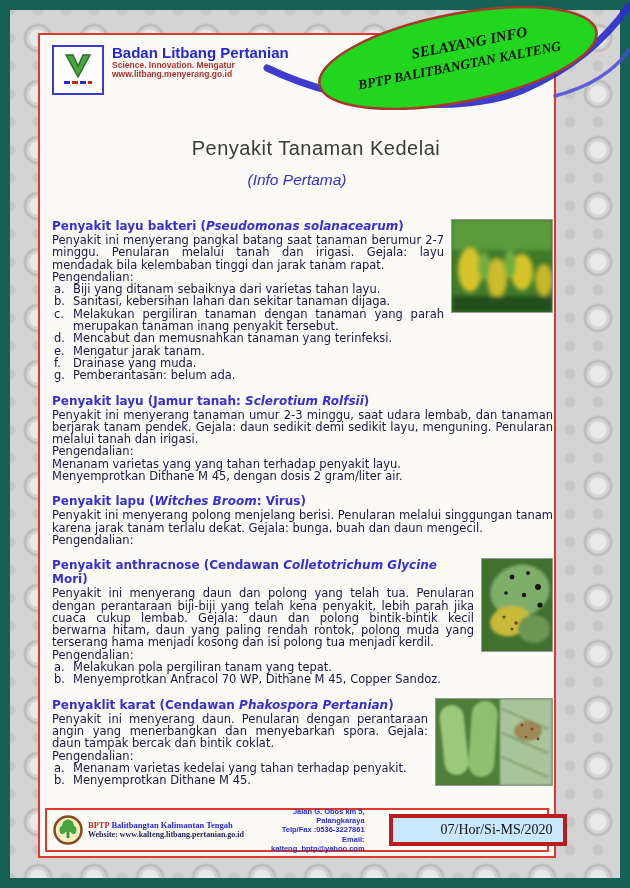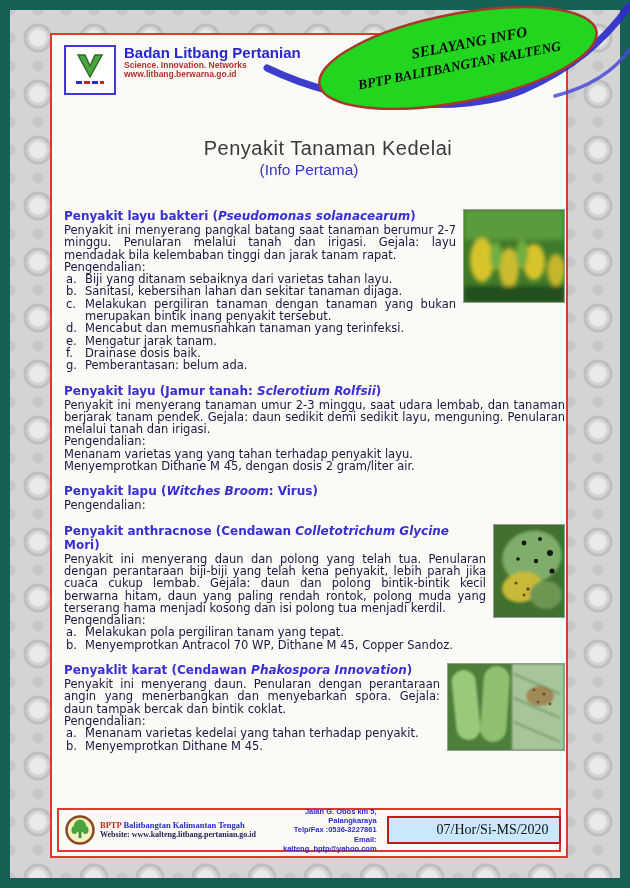--- a/index.html
+++ b/index.html
@@ -5,36 +5,36 @@
   html,body{margin:0;padding:0;}
   body{width:630px;height:888px;position:relative;overflow:hidden;
        background:#176055;font-family:"DejaVu Sans",sans-serif;}
   .pattern{position:absolute;left:10px;top:10px;right:10px;bottom:10px;
     background-color:#d4d4d4;
     background-image:
       radial-gradient(circle, #e9e9e9 0 8px, #d4d4d4 9px 11px, #bfbfbf 12px 14px, rgba(0,0,0,0) 15px),
       radial-gradient(circle, #c7c7c7 0 5px, rgba(0,0,0,0) 6px);
     background-size:56px 56px, 28px 28px;
     background-position:0 0, 14px 14px;}
-  .content{position:absolute;left:50px;top:33px;width:514px;height:821px;
+  .content{position:absolute;left:38px;top:33px;width:514px;height:821px;
     background:#fbfaf7;border:2px solid #dc3a2c;z-index:1;}
   
   .brand{display:flex;align-items:flex-start;padding:10px 0 0 12px;font-family:"Liberation Sans",sans-serif;}
   .logo-box{width:48px;height:46px;border:2px solid #3b3bd0;background:#fff;
     display:flex;flex-direction:column;align-items:center;justify-content:center;flex:none;}
   .brand-text{margin-left:8px;line-height:1.05;}
   .brand-name{font-size:15px;font-weight:bold;color:#2727cf;}
   .brand-tag,.brand-url{font-size:8.5px;font-weight:bold;color:#b3302a;}
   
   .swoosh{position:absolute;left:255px;top:0;z-index:2;pointer-events:none;}
   .oval-wrap{position:absolute;left:310px;top:6px;z-index:3;pointer-events:none;}
   
   .title-block{text-align:center;margin-top:42px;font-family:"Liberation Sans",sans-serif;}
   .main-title{font-size:20px;color:#3a3a3a;letter-spacing:.5px;padding-left:38px;}
-  .sub-title{font-size:15.5px;color:#3232cc;margin-top:1px;}
+  .sub-title{font-size:15.5px;color:#3232cc;margin-top:11px;font-style:italic;}
   
   .sections{padding:18px 1px 0 12px;}
   h3.sec-title{font-size:12px;font-weight:bold;color:#372fd4;margin:12px 0 1px 0;}
   h3.sec-title i{font-weight:bold;}
   .bodytxt,.ctrl,.li-t,.plain-line{font-size:11.5px;line-height:1.07;color:#181840;}
   .bodytxt{margin:0;text-align:justify;}
   .ctrl{margin:0;}
   ol.alpha{margin:0;padding:0;list-style:none;}
   ol.alpha li{display:flex;}
   .li-m{flex:none;width:19px;padding-left:2px;font-size:11.5px;line-height:1.07;color:#181840;}
@@ -44,23 +44,23 @@
     padding:0;font-size:0;line-height:0;}
   
   .footer{position:absolute;left:5px;right:5px;bottom:4px;height:40px;border:2px solid #dc3a2c;
     display:flex;align-items:center;background:#fbfaf7;}
   .f-left{display:flex;align-items:center;padding-left:6px;width:218px;flex:none;}
   .f-org{margin-left:5px;line-height:1.2;font-family:Liberation Serif, serif;}
   .f-org-1{font-size:8.5px;font-weight:bold;}
   .f-abbr{color:#c2281e;}
   .f-rest{color:#2a2ad0;}
   .f-web{font-size:8px;font-weight:bold;color:#232355;}
-  .f-center{flex:1;text-align:right;padding-right:10px;line-height:1.25;
+  .f-center{flex:1;text-align:right;padding-right:24px;line-height:1.25;
     font-family:"Liberation Sans",sans-serif;font-size:7.5px;font-weight:bold;color:#2a2ad0;}
-  .docbox{width:160px;height:24px;flex:none;margin-right:8px;background:#c9e8fb;border:2px solid #b91c1c;
+  .docbox{width:160px;height:24px;flex:none;margin-right:8px;background:#c9e8fb;border:4px solid #b91c1c;
     display:flex;align-items:center;justify-content:flex-end;padding-right:10px;
     font-family:"Liberation Serif",serif;font-size:14px;color:#101010;}
   .clearfix::after{content:"";display:block;clear:both;}
 </style>
 </head>
 <body>
 
 <div class="pattern"></div>
 
 <div class="content">
@@ -70,22 +70,22 @@
       <svg width="40" height="38" viewBox="0 0 40 38">
         <polygon points="8,4 20,26 32,4 25,4 20,15 15,4" fill="#49a53f" stroke="#2c6e26" stroke-width="1.5"></polygon>
         <rect x="6" y="30" width="6" height="3" fill="#2a2ad0"></rect>
         <rect x="14" y="30" width="6" height="3" fill="#c2281e"></rect>
         <rect x="22" y="30" width="6" height="3" fill="#2a2ad0"></rect>
         <rect x="30" y="30" width="4" height="3" fill="#c2281e"></rect>
       </svg>
     </div>
     <div class="brand-text">
       <div class="brand-name">Badan Litbang Pertanian</div>
-      <div class="brand-tag">Science. Innovation. Networks</div>
-      <div class="brand-url">www.litbang.berwarna.go.id</div>
+      <div class="brand-tag">Science. Innovation. Mengatur</div>
+      <div class="brand-url">www.litbang.menyerang.go.id</div>
     </div>
   </div>
 
   <div class="title-block">
     <div class="main-title">Penyakit Tanaman Kedelai</div>
     <div class="sub-title">(Info Pertama)</div>
   </div>
 
   <div class="sections">
 
@@ -117,51 +117,52 @@
         <li>
             <span class="li-m">a.</span>
             <span class="li-t">Biji yang ditanam sebaiknya dari varietas tahan layu.</span>
           </li>
         <li>
             <span class="li-m">b.</span>
             <span class="li-t">Sanitasi, kebersihan lahan dan sekitar tanaman dijaga.</span>
           </li>
         <li>
             <span class="li-m">c.</span>
-            <span class="li-t">Melakukan pergiliran tanaman dengan tanaman yang bukan merupakan bintik inang penyakit tersebut.</span>
+            <span class="li-t">Melakukan pergiliran tanaman dengan tanaman yang parah merupakan tanaman inang penyakit tersebut.</span>
           </li>
         <li>
             <span class="li-m">d.</span>
             <span class="li-t">Mencabut dan memusnahkan tanaman yang terinfeksi.</span>
           </li>
         <li>
             <span class="li-m">e.</span>
             <span class="li-t">Mengatur jarak tanam.</span>
           </li>
         <li>
             <span class="li-m">f.</span>
-            <span class="li-t">Drainase dosis baik.</span>
+            <span class="li-t">Drainase yang muda.</span>
           </li>
         <li>
             <span class="li-m">g.</span>
             <span class="li-t">Pemberantasan: belum ada.</span>
           </li>
       </ol>
     </section>
 
     <section class="clearfix">
       <h3 class="sec-title"><span>Penyakit layu (Jamur tanah: </span><i>Sclerotium Rolfsii</i><span>)</span></h3>
       <p class="bodytxt">Penyakit ini menyerang tanaman umur 2-3 minggu, saat udara lembab, dan tanaman berjarak tanam pendek. Gejala: daun sedikit demi sedikit layu, menguning.  Penularan melalui tanah dan irigasi.</p>
       <p class="ctrl">Pengendalian:</p>
       <p class="plain-line">Menanam varietas yang yang tahan terhadap penyakit layu.</p>
       <p class="plain-line">Menyemprotkan Dithane M 45, dengan dosis 2 gram/liter air.</p>
     </section>
 
     <section class="clearfix">
       <h3 class="sec-title"><span>Penyakit lapu (</span><i>Witches Broom</i><span>: Virus)</span></h3>
+      <p class="bodytxt">Penyakit ini menyerang polong menjelang berisi.  Penularan melalui singgungan tanam karena jarak tanam terlalu dekat. Gejala: bunga, buah dan daun mengecil.</p>
       <p class="ctrl">Pengendalian:</p>
     </section>
 
     <section class="clearfix">
       <figure class="ph">
         <svg width="70" height="92" viewBox="0 0 70 92">
           <defs>
               <filter id="b2">
                 <feGaussianBlur stdDeviation="1.4"></feGaussianBlur>
               </filter>
@@ -215,21 +216,21 @@
             <line x1="66" y1="34" x2="112" y2="54" stroke="#7fa070" stroke-width="2"></line>
             <line x1="66" y1="58" x2="112" y2="78" stroke="#7fa070" stroke-width="2"></line>
             <ellipse cx="92" cy="32" rx="14" ry="10" fill="#9a6a32" opacity="0.65"></ellipse>
           </g>
           <circle cx="86" cy="26" r="1.4" fill="#7c4c1c"></circle>
           <circle cx="96" cy="30" r="1.6" fill="#7c4c1c"></circle>
           <circle cx="90" cy="38" r="1.3" fill="#7c4c1c"></circle>
           <circle cx="102" cy="40" r="1.4" fill="#7c4c1c"></circle>
         </svg>
       </figure>
-      <h3 class="sec-title"><span>Penyaklit karat (Cendawan </span><i>Phakospora Innovation</i><span>)</span></h3>
+      <h3 class="sec-title"><span>Penyaklit karat (Cendawan </span><i>Phakospora Pertanian</i><span>)</span></h3>
       <p class="bodytxt">Penyakit ini menyerang daun. Penularan dengan perantaraan angin yang menerbangkan dan menyebarkan spora. Gejala: daun tampak bercak dan bintik coklat.</p>
       <p class="ctrl">Pengendalian:</p>
       <ol class="alpha">
         <li>
             <span class="li-m">a.</span>
             <span class="li-t">Menanam varietas kedelai yang tahan terhadap penyakit.</span>
           </li>
         <li>
             <span class="li-m">b.</span>
             <span class="li-t">Menyemprotkan Dithane M 45.</span>

